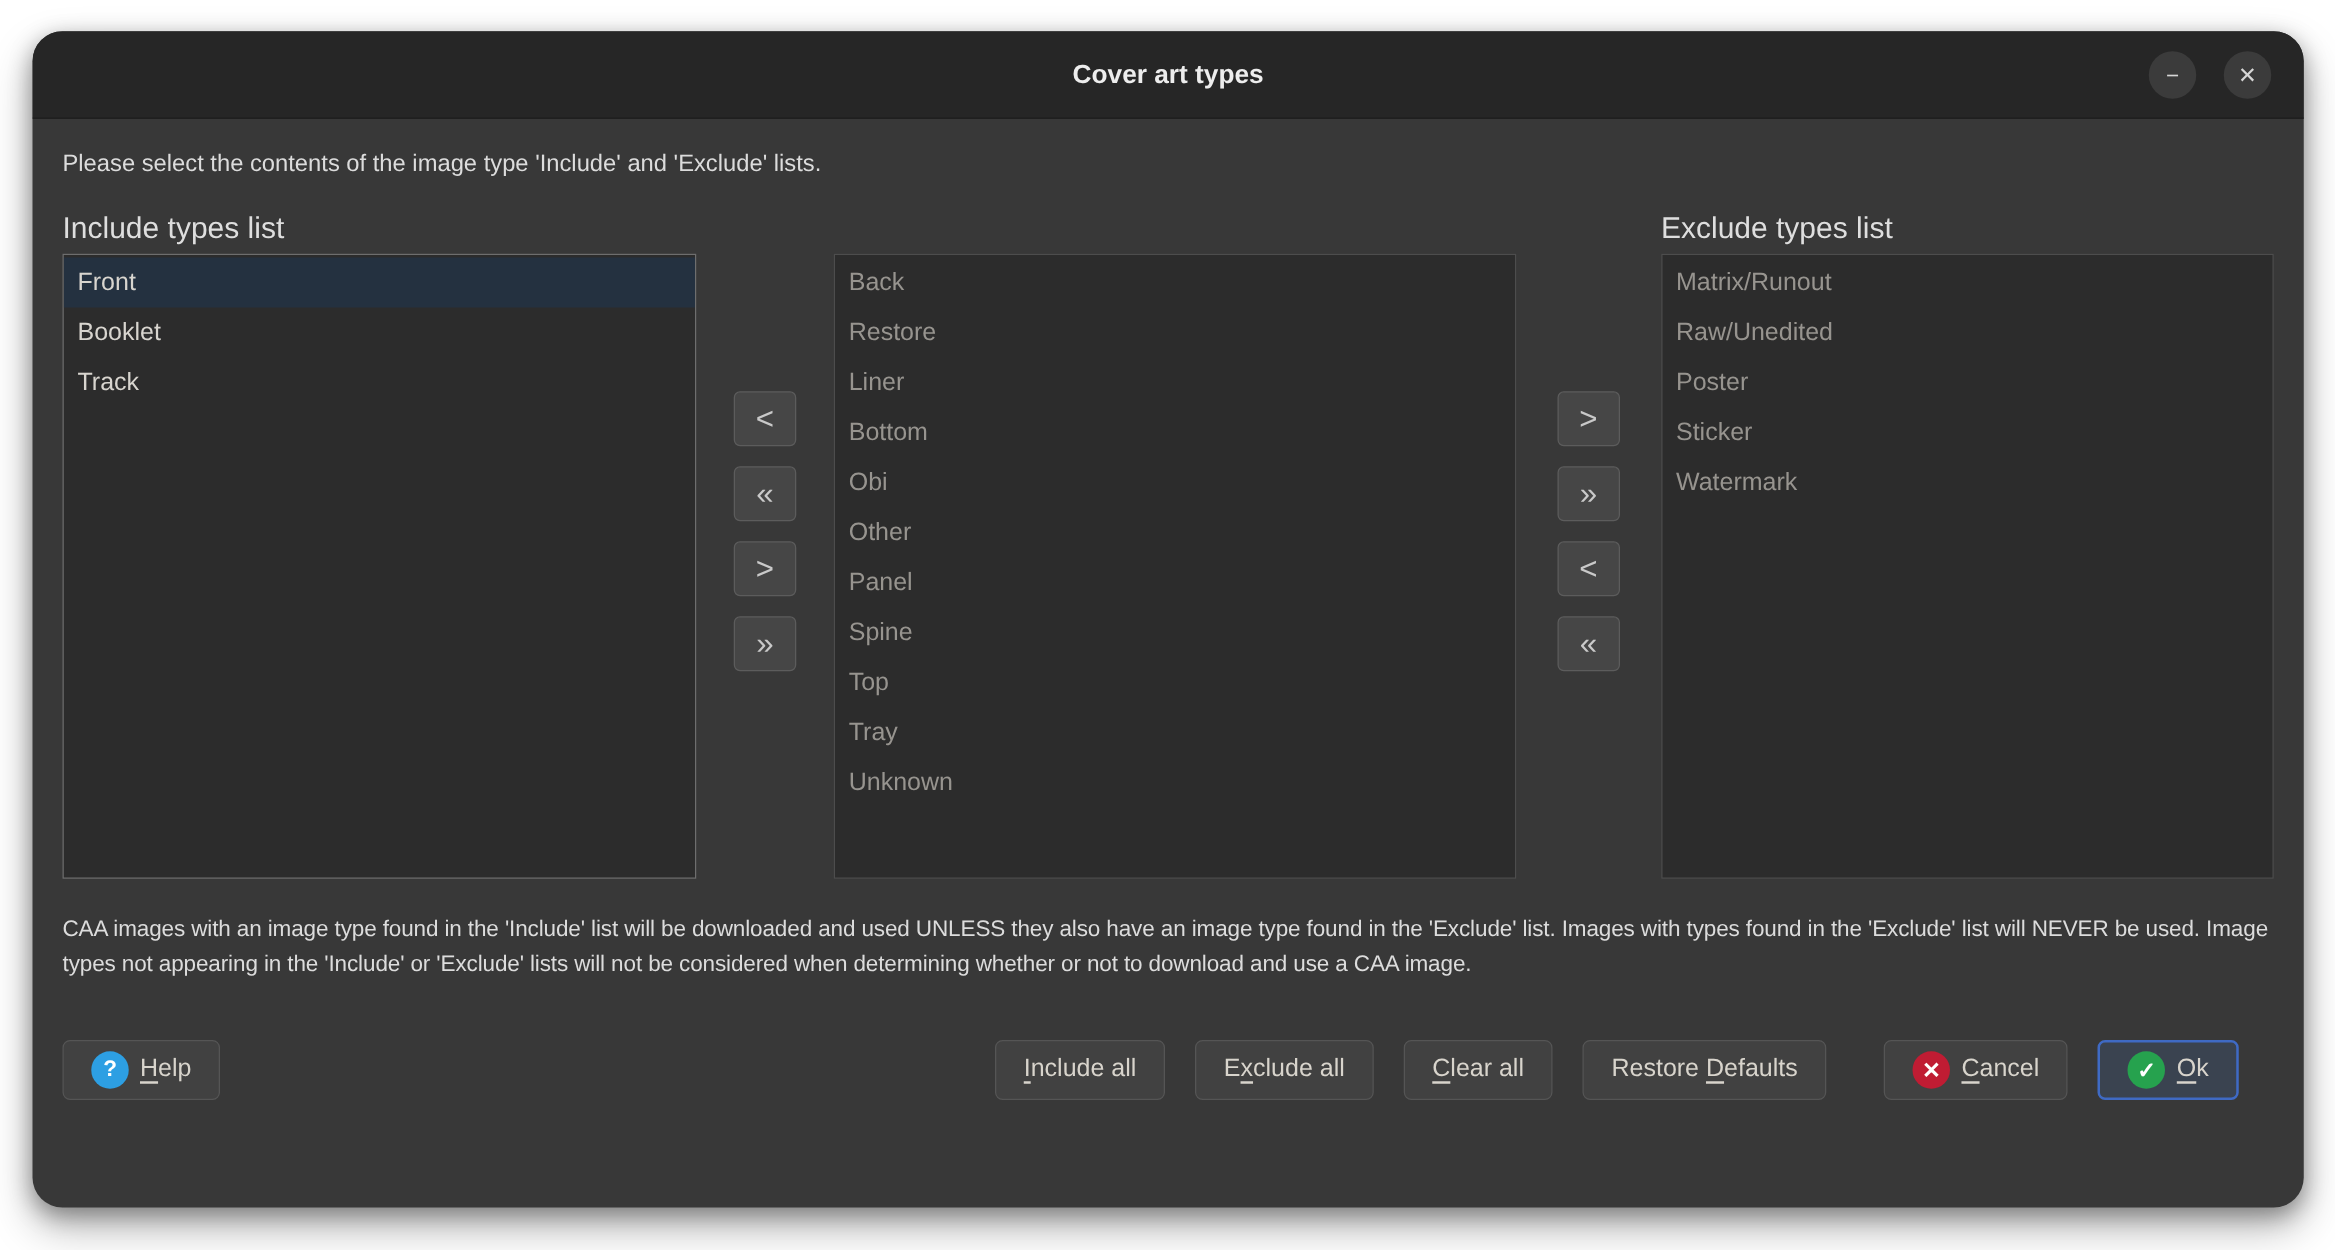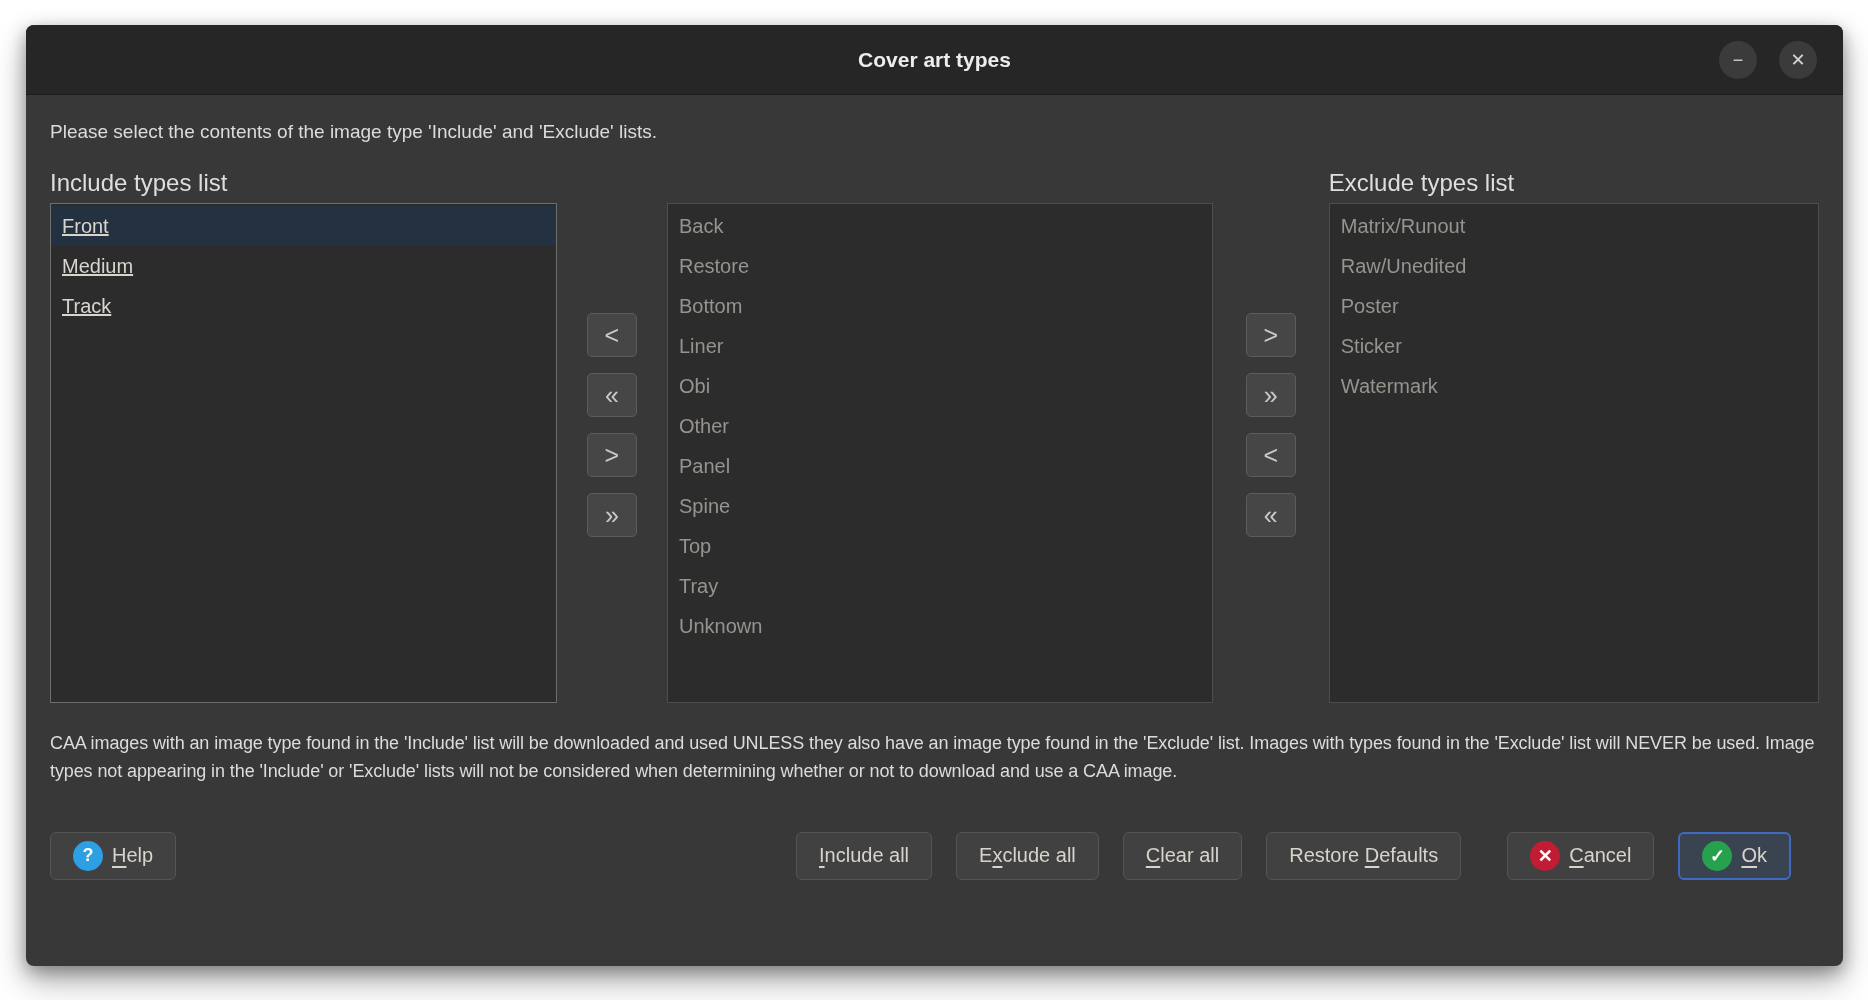--- a/index.html
+++ b/index.html
@@ -1,20 +1,20 @@
 <!DOCTYPE html>
 <html><head>
 <meta charset="utf-8">
 <style>
   * { margin:0; padding:0; box-sizing:border-box; }
   html,body { width:1868px; height:1000px; background:#ffffff; font-family:"Liberation Sans", sans-serif; overflow:hidden; }
 
   .dialog {
     position:absolute; left:26px; top:25px; width:1817px; height:941px;
-    background:#383838; border-radius:8px; overflow:hidden;
+    background:#383838; border-radius:24px; overflow:hidden;
     box-shadow:0 6px 18px rgba(0,0,0,0.35), 0 16px 34px rgba(0,0,0,0.28);
   }
 
   .titlebar {
     height:70px; background:#262626; border-bottom:1px solid #1c1c1c;
     display:flex; align-items:center; position:relative;
   }
   .title {
     position:absolute; left:0; right:0; text-align:center;
     color:#ededed; font-size:21px; font-weight:bold;
@@ -39,21 +39,21 @@
 
   .listbox {
     height:500px; background:#2c2c2c; border:1px solid #4d4d4d;
     overflow:hidden; padding-top:2px;
   }
   .listbox.focused { border-color:#6e6e6e; }
   .list-item {
     height:40px; line-height:40px; padding-left:11px;
     font-size:20px; color:#97948f; cursor:default;
   }
-  .listbox.bright .list-item { color:#d8d5cf;text-decoration:underline; }
+  .listbox.bright .list-item { color:#d8d5cf; }
   .list-item.selected { background:#243140; color:#dcdcdc; }
 
   .arrowcol {
     display:flex; flex-direction:column; align-items:center; justify-content:center;
     position:relative; top:-28px; gap:16px;
   }
   .arrowcol-left { width:113px; padding-top:34px; }
   .arrowcol-right { width:119px; padding-top:34px; }
   .arrowbtn {
     width:50px; height:44px; background:#464646; border:1px solid #5c5c5c;
@@ -99,21 +99,21 @@
   </div>
 
   <div class="body">
     <div class="instruction">Please select the contents of the image type 'Include' and 'Exclude' lists.</div>
 
     <div class="columns">
       <div class="col col-include">
         <div class="col-label">Include types list</div>
         <div class="listbox bright focused">
             <div class="list-item selected">Front</div>
-            <div class="list-item">Medium</div>
+            <div class="list-item">Booklet</div>
             <div class="list-item">Track</div>
           </div>
       </div>
 
       <div class="arrowcol arrowcol-left">
         <button class="arrowbtn">
           <span>&lt;</span>
         </button>
         <button class="arrowbtn">
           <span>«</span>
@@ -124,22 +124,22 @@
         <button class="arrowbtn">
           <span>»</span>
         </button>
       </div>
 
       <div class="col col-available">
         <div class="col-label"></div>
         <div class="listbox">
             <div class="list-item">Back</div>
             <div class="list-item">Restore</div>
+            <div class="list-item">Liner</div>
             <div class="list-item">Bottom</div>
-            <div class="list-item">Liner</div>
             <div class="list-item">Obi</div>
             <div class="list-item">Other</div>
             <div class="list-item">Panel</div>
             <div class="list-item">Spine</div>
             <div class="list-item">Top</div>
             <div class="list-item">Tray</div>
             <div class="list-item">Unknown</div>
           </div>
       </div>
 

